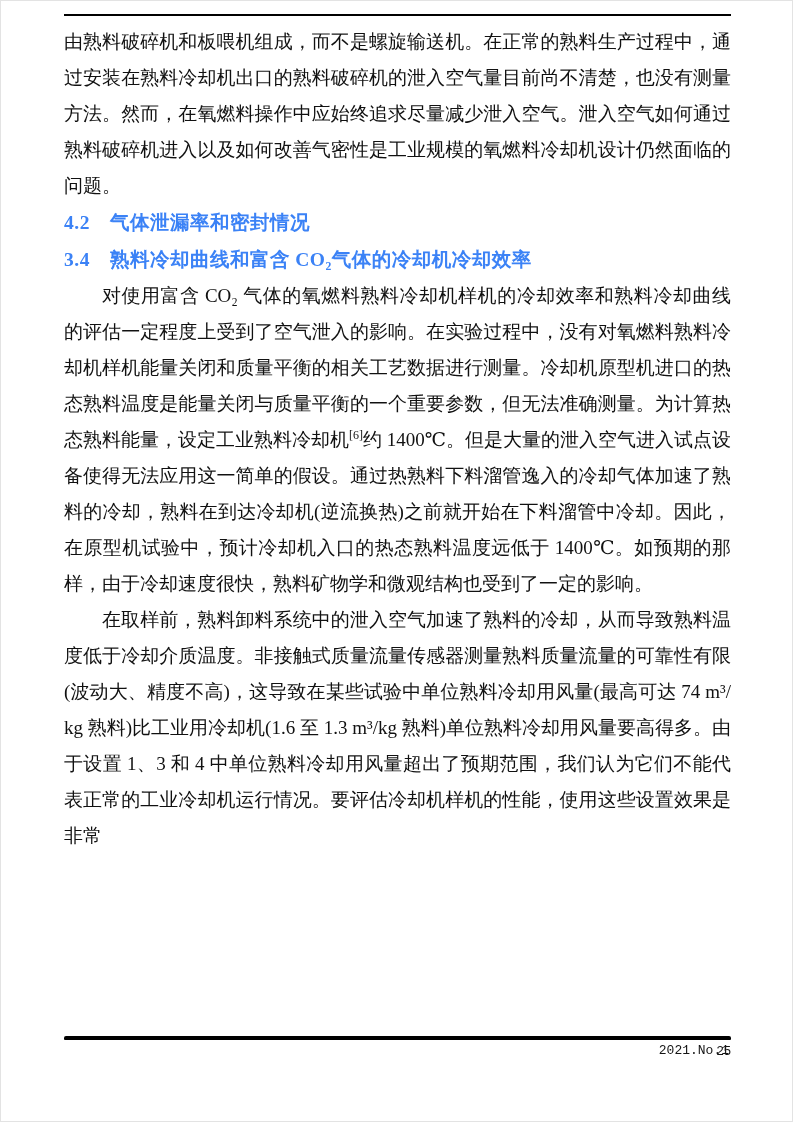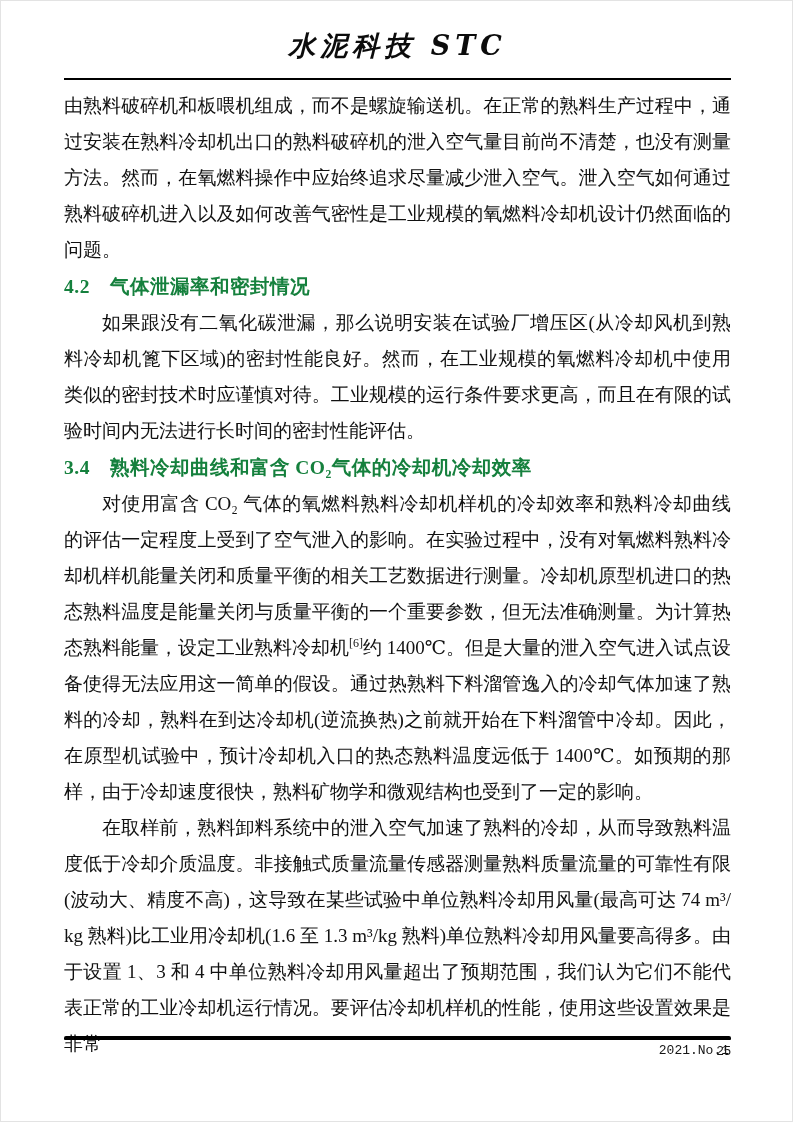--- a/index.html
+++ b/index.html
@@ -53,21 +53,21 @@
     text-align-last: left;
   }
   .doc-content p.indent {
     text-indent: 38px;
   }
   .doc-content h2 {
     margin: 0;
     font-size: 19.5px;
     line-height: 37px;
     font-weight: bold;
-    color: #15803d;
+    color: #3b82f6;
     letter-spacing: 0.5px;
   }
   sup.ref {
     font-size: 12px;
     line-height: 0;
     vertical-align: super;
   }
   .footer {
     position: absolute;
     left: 64px;
@@ -94,26 +94,24 @@
     position: absolute;
     right: 2px;
     top: 0;
     font-family: Liberation Mono, monospace;
   }
 </style>
 </head>
 <body>
 
 <div class="page">
-  <div class="journal-title">水泥科技 STC</div>
   <div class="header-rule"></div>
   <div class="doc-content" id="doc-content">
       <p><span>由熟料破碎机和板喂机组成，而不是螺旋输送机。在正常的熟料生产过程中，通过安装在熟料冷却机出口的熟料破碎机的泄入空气量目前尚不清楚，也没有测量方法。然而，在氧燃料操作中应始终追求尽量减少泄入空气。泄入空气如何通过熟料破碎机进入以及如何改善气密性是工业规模的氧燃料冷却机设计仍然面临的问题。</span></p>
       <h2><span>4.2　气体泄漏率和密封情况</span></h2>
-      <p class="indent"><span>如果跟没有二氧化碳泄漏，那么说明安装在试验厂增压区(从冷却风机到熟料冷却机篦下区域)的密封性能良好。然而，在工业规模的氧燃料冷却机中使用类似的密封技术时应谨慎对待。工业规模的运行条件要求更高，而且在有限的试验时间内无法进行长时间的密封性能评估。</span></p>
       <h2><span>3.4　熟料冷却曲线和富含 CO₂气体的冷却机冷却效率</span></h2>
       <p class="indent"><span>对使用富含 CO₂ 气体的氧燃料熟料冷却机样机的冷却效率和熟料冷却曲线的评估一定程度上受到了空气泄入的影响。在实验过程中，没有对氧燃料熟料冷却机样机能量关闭和质量平衡的相关工艺数据进行测量。冷却机原型机进口的热态熟料温度是能量关闭与质量平衡的一个重要参数，但无法准确测量。为计算热态熟料能量，设定工业熟料冷却机</span><sup class="ref">[6]</sup><span>约 1400℃。但是大量的泄入空气进入试点设备使得无法应用这一简单的假设。通过热熟料下料溜管逸入的冷却气体加速了熟料的冷却，熟料在到达冷却机(逆流换热)之前就开始在下料溜管中冷却。因此，在原型机试验中，预计冷却机入口的热态熟料温度远低于 1400℃。如预期的那样，由于冷却速度很快，熟料矿物学和微观结构也受到了一定的影响。</span></p>
       <p class="indent"><span>在取样前，熟料卸料系统中的泄入空气加速了熟料的冷却，从而导致熟料温度低于冷却介质温度。非接触式质量流量传感器测量熟料质量流量的可靠性有限(波动大、精度不高)，这导致在某些试验中单位熟料冷却用风量(最高可达 74 m³/kg 熟料)比工业用冷却机(1.6 至 1.3 m³/kg 熟料)单位熟料冷却用风量要高得多。由于设置 1、3 和 4 中单位熟料冷却用风量超出了预期范围，我们认为它们不能代表正常的工业冷却机运行情况。要评估冷却机样机的性能，使用这些设置效果是非常</span></p>
     </div>
 </div>
 
 <div class="footer">
   <div class="footer-rule"></div>
   <div class="footer-row">
     <div class="footer-page-number">25</div>

